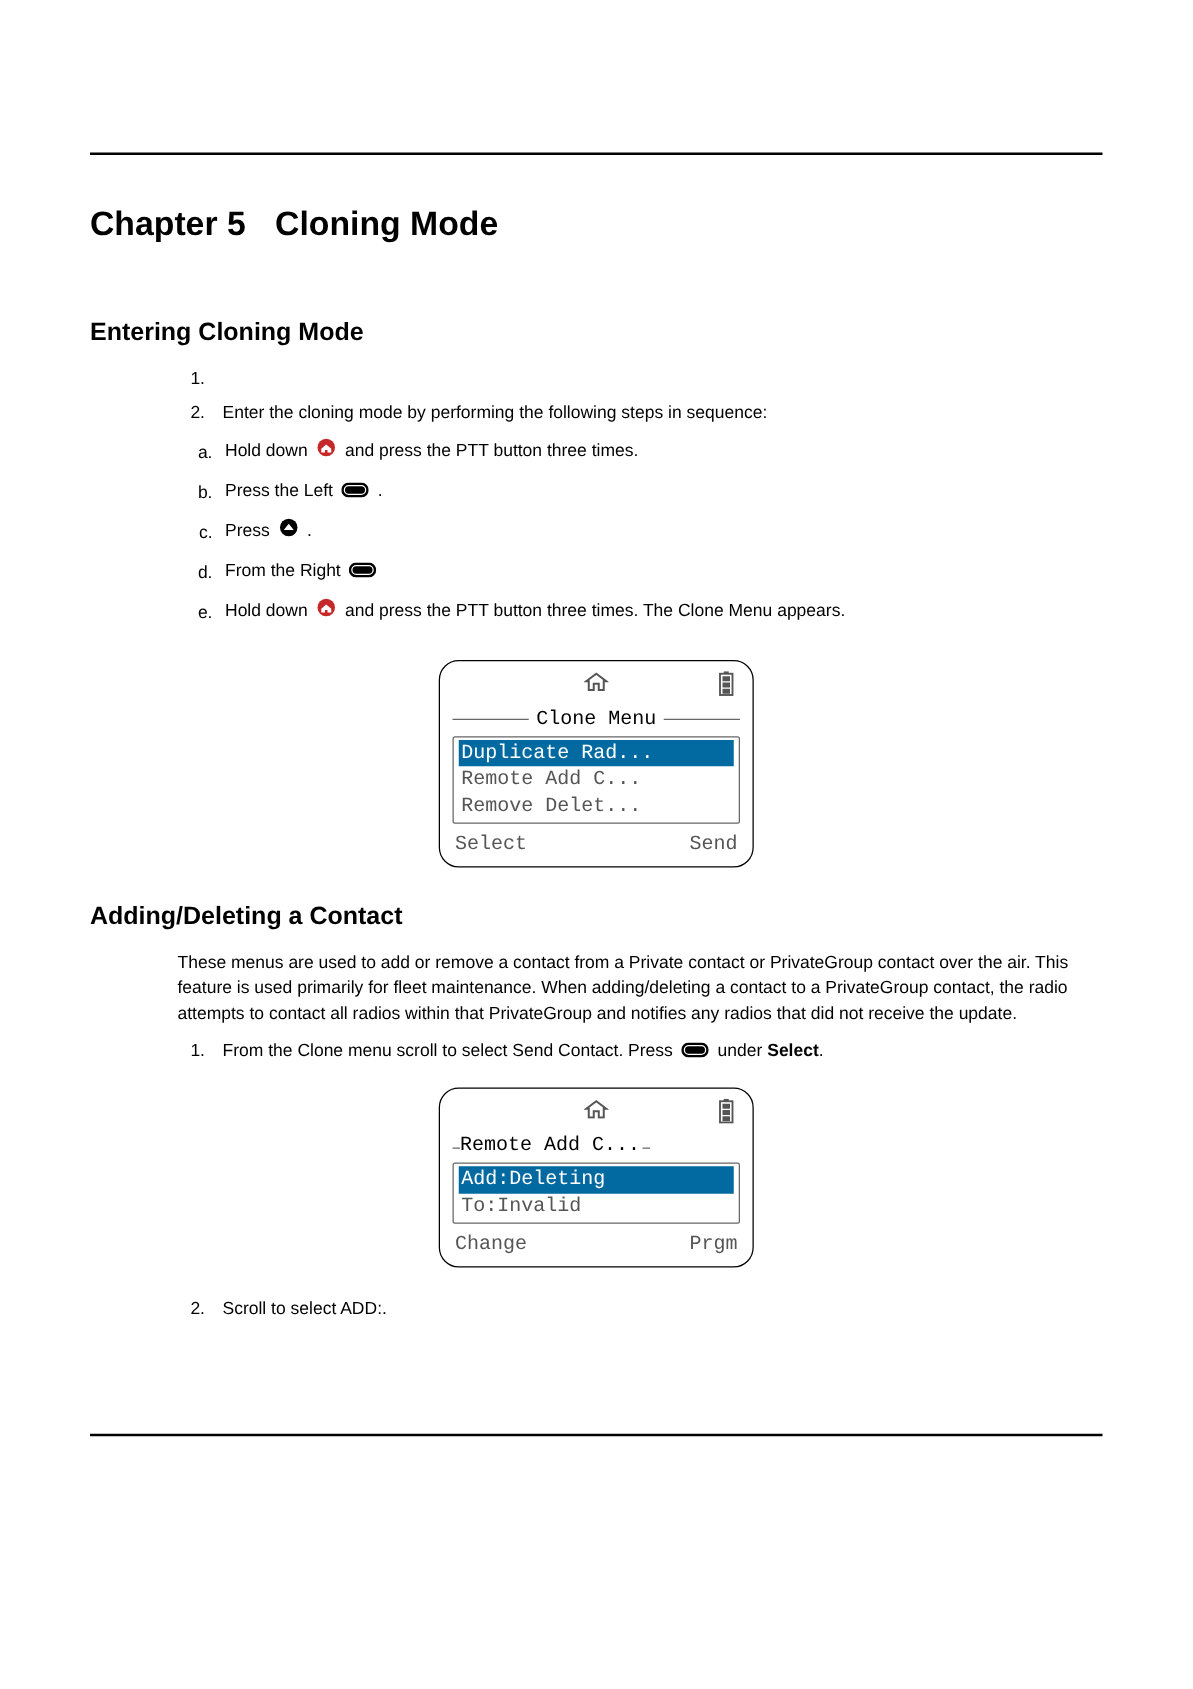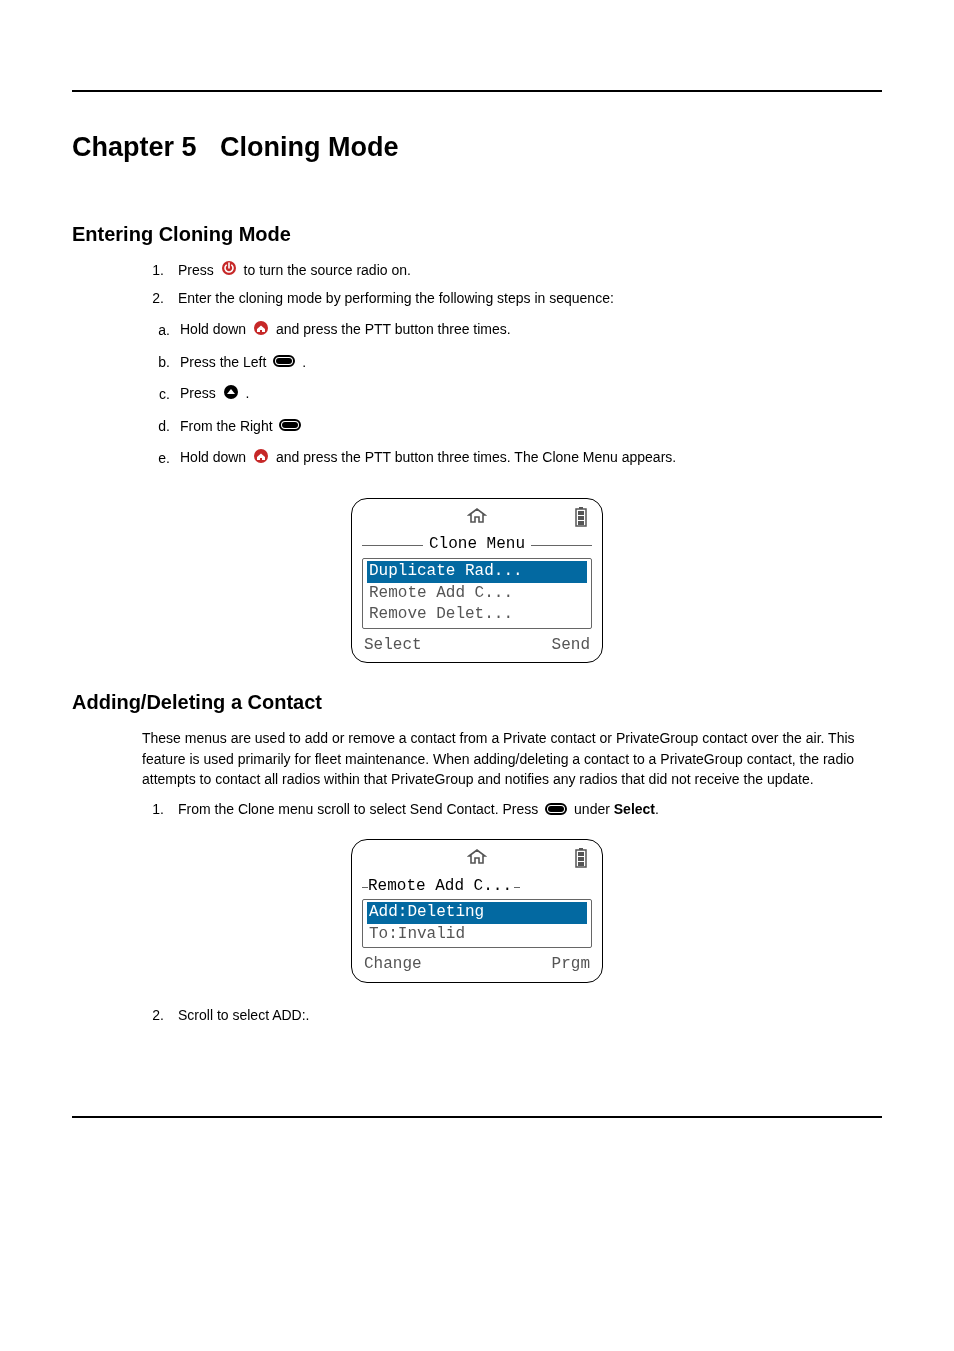--- a/index.html
+++ b/index.html
@@ -5,20 +5,21 @@
   body {
     margin: 0;
     padding: 0;
     font-family: Arial, Helvetica, sans-serif;
     background: #fff;
     width: 954px;
     color: #000;
   }
   .page {
     padding: 90px 72px 60px 72px;
+    margin-top: 32px;
   }
   .top-rule {
     border-top: 2px solid #000;
     height: 0;
     margin-bottom: 40px;
   }
   h1 {
     font-size: 27px;
     font-weight: bold;
     margin: 0 0 60px 0;
@@ -157,30 +158,20 @@
     <span class="chapter-num">Chapter 5</span>
     <span>Cloning Mode</span>
   </h1>
 
   <h2>Entering Cloning Mode</h2>
 
   <div class="indent1">
     <ol class="steps">
       <li>
         <span class="num">1.</span>
-        <span>
-          <span>Press</span>
-          <span class="icon">
-            <svg width="16" height="16" viewBox="0 0 16 16">
-                <circle cx="8" cy="8" r="7" fill="#c62828"></circle>
-                <path d="M8 3v5M5.2 5.2a4 4 0 1 0 5.6 0" stroke="#fff" stroke-width="1.6" fill="none" stroke-linecap="round"></path>
-              </svg>
-          </span>
-          <span>to turn the source radio on.</span>
-        </span>
       </li>
       <li>
         <span class="num">2.</span>
         <div style="flex:1">
           <span>Enter the cloning mode by performing the following steps in sequence:</span>
           <ol class="sub indent2" style="padding-left:0;margin-left:-30px">
             <li>
               <span class="subnum">a.</span>
               <span>
                 <span>Hold down</span>

